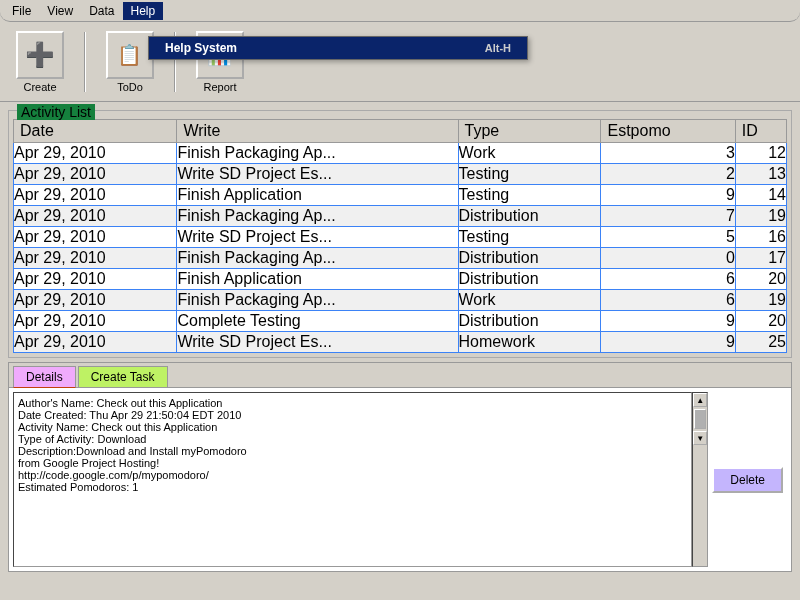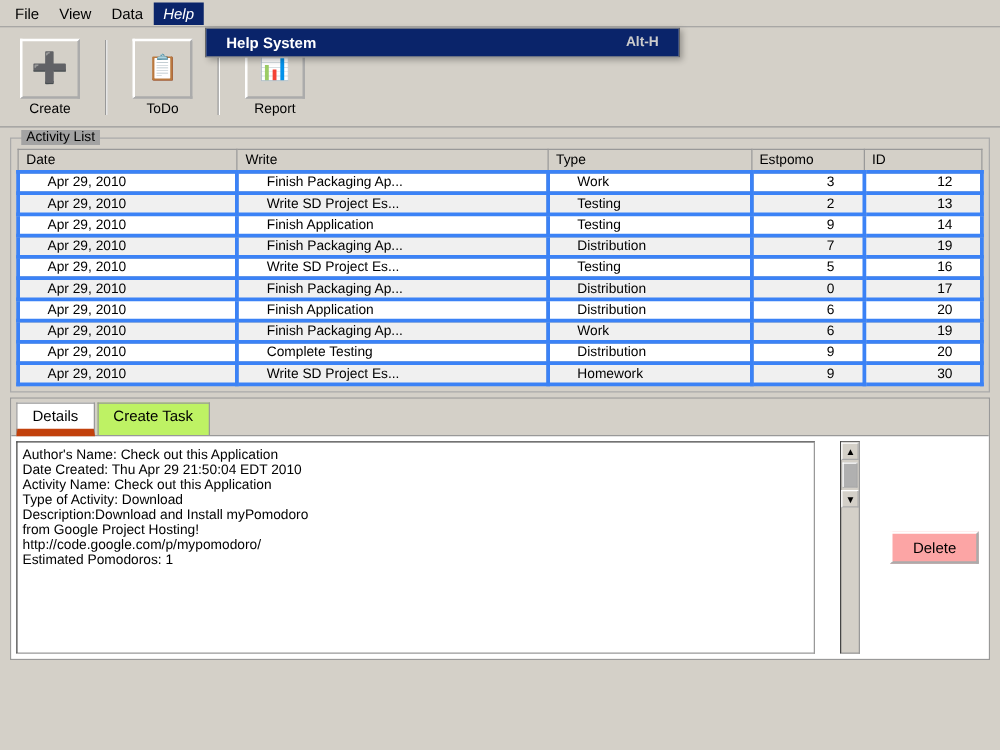--- a/index.html
+++ b/index.html
@@ -14,43 +14,42 @@
     }
 
     
     .menubar {
       background: #d4d0c8;
       display: flex;
       align-items: center;
       height: 22px;
       border-bottom: 1px solid #999;
       padding: 0 4px;
+      border-radius: 10px;
     }
     .menu-item {
       padding: 2px 8px;
       cursor: pointer;
       font-size: 12px;
     }
     .menu-item:hover, .menu-item.active {
       background: #0a246a;
       color: white;
-      font-style: italic;
     }
 
     
     .dropdown-overlay {
       position: absolute;
-      top: 22px;
+      top: 36px;
       left: 148px;
       background: white;
       border: 1px solid #666;
       box-shadow: 2px 2px 5px rgba(0,0,0,0.3);
       z-index: 100;
       min-width: 380px;
-      margin-left: 16px;
     }
     .dropdown-item {
       padding: 4px 16px;
       cursor: pointer;
       font-size: 12px;
       display: flex;
       justify-content: space-between;
       align-items: center;
     }
     .dropdown-item:first-child {
@@ -114,32 +113,32 @@
       height: calc(600px - 22px - 80px);
       display: flex;
       flex-direction: column;
       gap: 4px;
     }
 
     
     table {
       width: 100%;
       border-collapse: collapse;
-      font-size: 11px;
+      font-size: 16px;
     }
     th {
       background: #d4d0c8;
       border: 1px solid #999;
       padding: 2px 6px;
       text-align: left;
       font-weight: normal;
     }
     td {
-      border: 3px solid #3b82f6;
-      padding: 1px 22px;
+      border: 1px solid #3b82f6;
+      padding: 1px 0;
       white-space: nowrap;
       overflow: hidden;
     }
     tr:nth-child(even) td { background: #f0f0f0; }
     tr:nth-child(odd) td { background: white; }
     td.num { text-align: right; }
 
     
     .bottom-panel {
       border: 1px solid #999;
@@ -156,32 +155,32 @@
     }
     .tab {
       padding: 3px 12px;
       border: 1px solid #999;
       border-bottom: none;
       background: #bef264;
       cursor: pointer;
       font-size: 12px;
     }
     .tab.active {
-      background: #ffffff;
-      border-bottom: 6px solid #c2410c;
+      background: #f0abfc;
+      border-bottom: 1px solid #c2410c;
       z-index: 1;
       margin-bottom: -1px;
     }
     .tab-content {
       background: white;
       border-top: 1px solid #999;
       flex: 1;
       display: flex;
       padding: 4px;
-      gap: 20px;
+      gap: 0;
     }
     .details-text {
       flex: 1;
       font-size: 11px;
       font-family: monospace;
       border: 1px inset #999;
       padding: 4px;
       overflow: hidden;
       background: white;
       position: relative;
@@ -214,40 +213,40 @@
     }
     .right-actions {
       display: flex;
       flex-direction: column;
       justify-content: center;
       gap: 4px;
       padding: 4px;
     }
     .action-btn {
       padding: 4px 16px;
-      background: #fca5a5;
+      background: #c4b5fd;
       border: 2px outset #fff;
       cursor: pointer;
       font-size: 12px;
       white-space: nowrap;
     }
 
     
     .group-frame {
       border: 1px solid #aaa;
       padding: 8px 4px 4px;
       margin-top: 4px;
       position: relative;
     }
     .group-label {
       position: absolute;
       top: -7px;
       left: 8px;
-      background: #a3a3a3;
-      font-size: 11px;
+      background: #15803d;
+      font-size: 14px;
       padding: 0 4px;
     }
   </style>
 </head>
 <body>
 
 <div class="menubar">
   <span class="menu-item">File</span>
   <span class="menu-item">View</span>
   <span class="menu-item">Data</span>
@@ -354,21 +353,21 @@
     <td>Complete Testing</td>
     <td>Distribution</td>
     <td class="num">9</td>
     <td class="num">20</td>
   </tr>
           <tr>
     <td>Apr 29, 2010</td>
     <td>Write SD Project Es...</td>
     <td>Homework</td>
     <td class="num">9</td>
-    <td class="num">30</td>
+    <td class="num">25</td>
   </tr>
         </tbody>
     </table>
   </div>
 
   <div class="bottom-panel">
     <div class="tab-bar">
       <div class="tab active">Details</div>
       <div class="tab">Create Task</div>
     </div>

